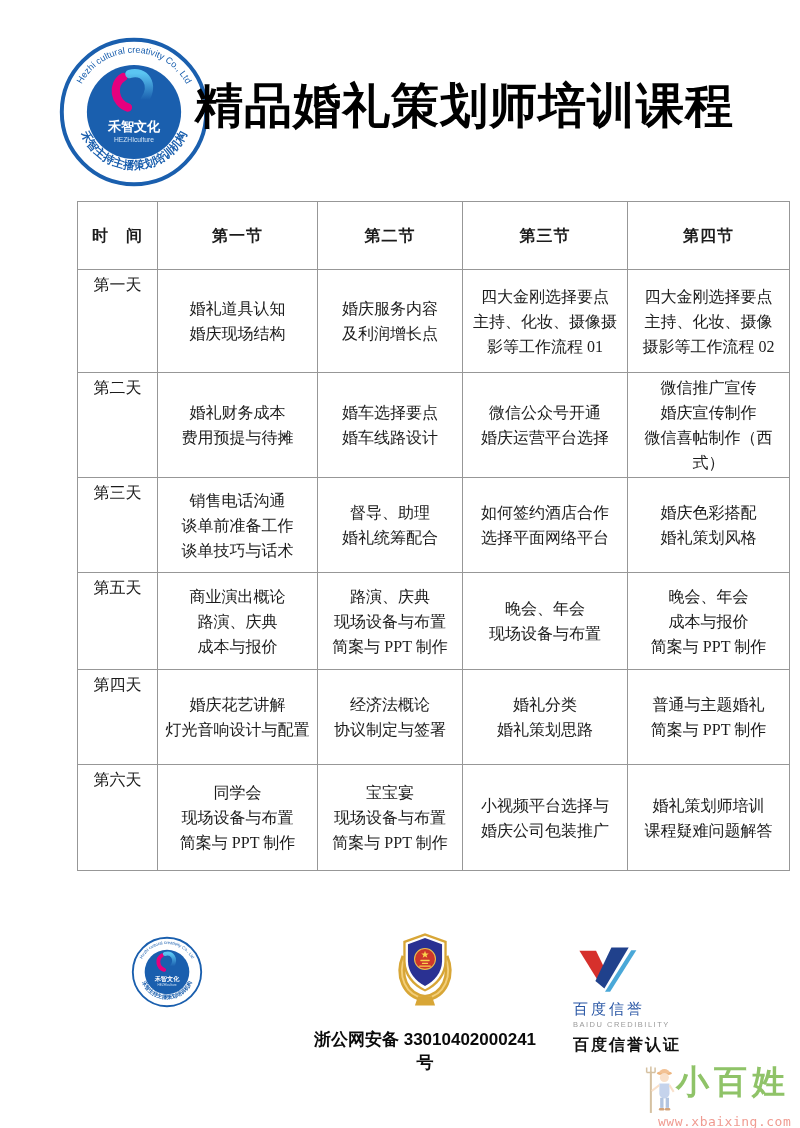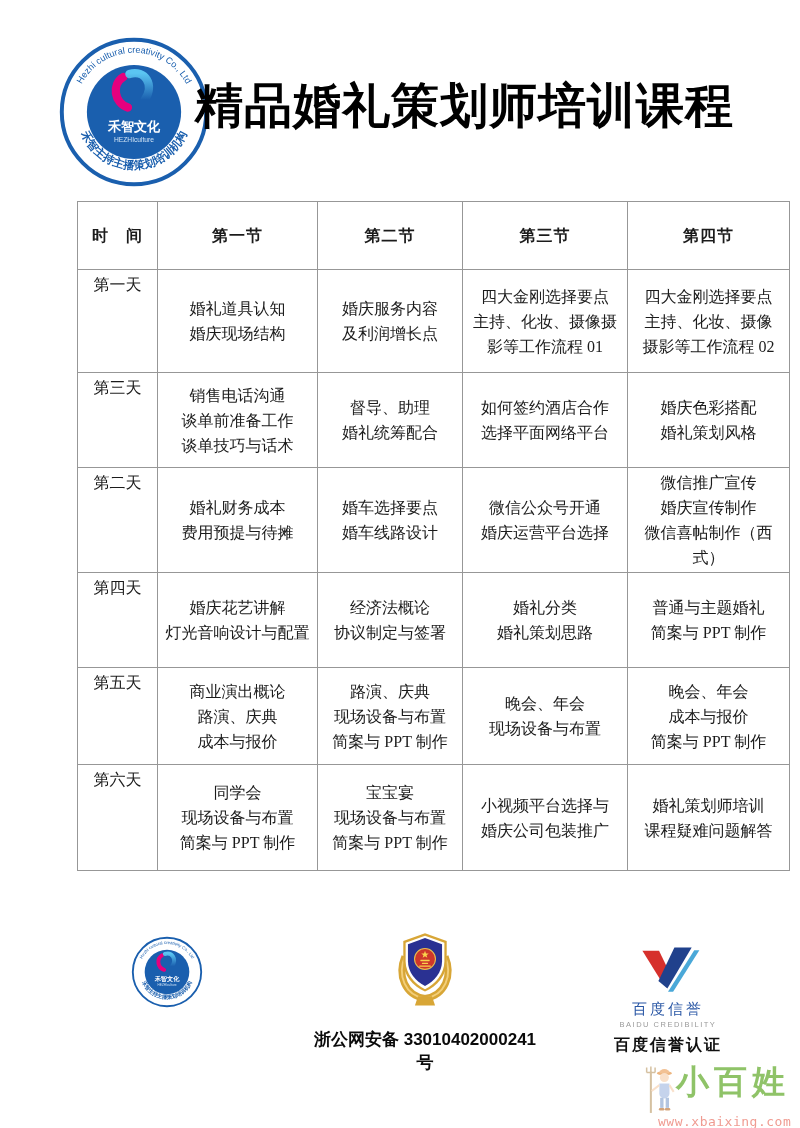--- a/index.html
+++ b/index.html
@@ -24,21 +24,21 @@
     border:1px solid #979797; text-align:center;
     font-size:16px; line-height:25px; color:#1b1b1b; padding:2px 3px;
   }
   td.head { font-weight:bold; vertical-align:middle; letter-spacing:1px; }
   td.day  { vertical-align:top; padding-top:23px; }
   td.cell { vertical-align:middle; white-space:pre-line; }
   
   .sans { font-family:"Liberation Sans","DejaVu Sans",sans-serif; }
   .f-left   { position:absolute; left:62px;  top:936px; width:210px; text-align:center; }
   .f-center { position:absolute; left:310px; top:930px; width:230px; text-align:center; }
-  .f-right  { position:absolute; left:592px; top:946px; width:152px; text-align:center; }
+  .f-right  { position:absolute; left:573px; top:946px; width:152px; text-align:left; }
   .copyright { margin-top:12px; font-size:15px; color:#141414; }
   .police-no { margin-top:16px;  font-size:17px; font-weight:bold; color:#0a0a0a; }
   .baidu-cn  { margin-top:2px; font-size:15px; color:#2a57a5; letter-spacing:3px; }
   .baidu-en  { margin-top:1px; font-size:7.5px; color:#9a9a9a; letter-spacing:1.5px; }
   .baidu-cert{ margin-top:6px; font-size:16px; font-weight:bold; color:#101010; letter-spacing:2px; }
   
   .watermark { position:absolute; left:644px; top:1062px; width:156px; height:58px; }
   .wm-farmer { position:absolute; left:0; top:2px; }
   .wm-name   { position:absolute; left:32px; top:-2px; font-size:33px; font-weight:bold;
                color:#7cb94e; letter-spacing:5px; opacity:.85;
@@ -98,67 +98,67 @@
 婚庆现场结构</td>
         <td class="cell">婚庆服务内容
 及利润增长点</td>
         <td class="cell">四大金刚选择要点
 主持、化妆、摄像摄
 影等工作流程 01</td>
         <td class="cell">四大金刚选择要点
 主持、化妆、摄像
 摄影等工作流程 02</td>
       </tr>
+      <tr style="height:93px">
+        <td class="day">第二天</td>
+        <td class="cell">婚礼财务成本
+费用预提与待摊</td>
+        <td class="cell">婚车选择要点
+婚车线路设计</td>
+        <td class="cell">微信公众号开通
+婚庆运营平台选择</td>
+        <td class="cell">微信推广宣传
+婚庆宣传制作
+微信喜帖制作（西式）</td>
+      </tr>
       <tr style="height:95px">
         <td class="day">第三天</td>
         <td class="cell">销售电话沟通
 谈单前准备工作
 谈单技巧与话术</td>
         <td class="cell">督导、助理
 婚礼统筹配合</td>
         <td class="cell">如何签约酒店合作
 选择平面网络平台</td>
         <td class="cell">婚庆色彩搭配
 婚礼策划风格</td>
       </tr>
-      <tr style="height:93px">
-        <td class="day">第二天</td>
-        <td class="cell">婚礼财务成本
-费用预提与待摊</td>
-        <td class="cell">婚车选择要点
-婚车线路设计</td>
-        <td class="cell">微信公众号开通
-婚庆运营平台选择</td>
-        <td class="cell">微信推广宣传
-婚庆宣传制作
-微信喜帖制作（西式）</td>
+      <tr style="height:97px">
+        <td class="day">第五天</td>
+        <td class="cell">商业演出概论
+路演、庆典
+成本与报价</td>
+        <td class="cell">路演、庆典
+现场设备与布置
+简案与 PPT 制作</td>
+        <td class="cell">晚会、年会
+现场设备与布置</td>
+        <td class="cell">晚会、年会
+成本与报价
+简案与 PPT 制作</td>
       </tr>
       <tr style="height:95px">
         <td class="day">第四天</td>
         <td class="cell">婚庆花艺讲解
 灯光音响设计与配置</td>
         <td class="cell">经济法概论
 协议制定与签署</td>
         <td class="cell">婚礼分类
 婚礼策划思路</td>
         <td class="cell">普通与主题婚礼
-简案与 PPT 制作</td>
-      </tr>
-      <tr style="height:97px">
-        <td class="day">第五天</td>
-        <td class="cell">商业演出概论
-路演、庆典
-成本与报价</td>
-        <td class="cell">路演、庆典
-现场设备与布置
-简案与 PPT 制作</td>
-        <td class="cell">晚会、年会
-现场设备与布置</td>
-        <td class="cell">晚会、年会
-成本与报价
 简案与 PPT 制作</td>
       </tr>
       <tr style="height:106px">
         <td class="day">第六天</td>
         <td class="cell">同学会
 现场设备与布置
 简案与 PPT 制作</td>
         <td class="cell">宝宝宴
 现场设备与布置
 简案与 PPT 制作</td>

